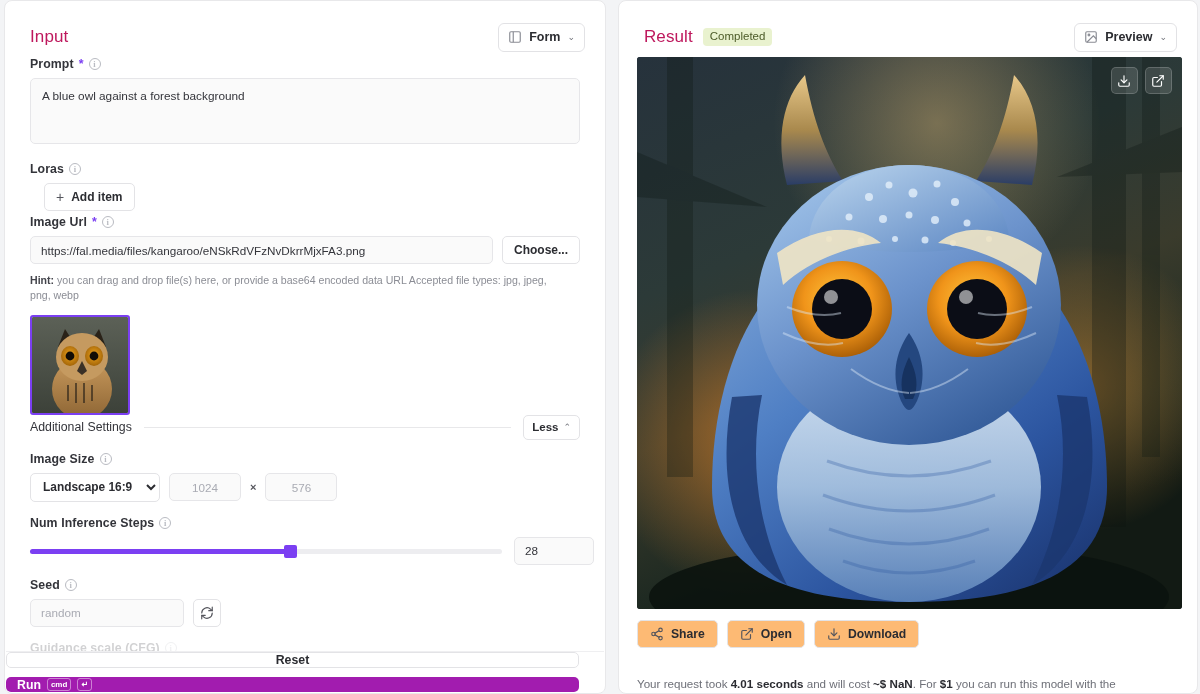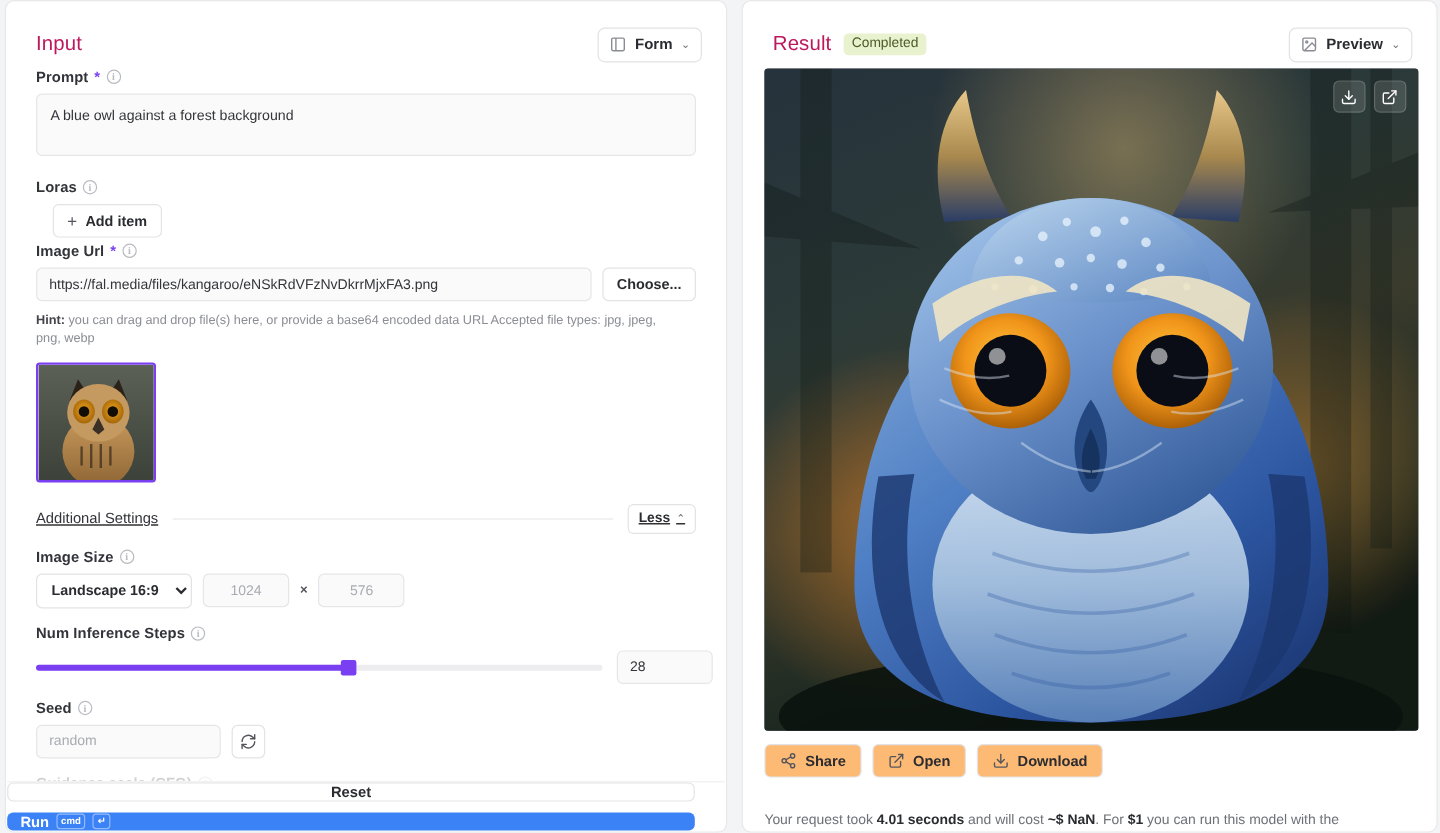--- a/index.html
+++ b/index.html
@@ -95,21 +95,21 @@
     color: #b9bbc2;
     font-size: 8.5px;
     line-height: 10px;
     text-align: center;
     font-weight: 700;
     font-family: "Liberation Serif", serif;
     flex: none;
   }
   textarea.ta {
     width: 100%;
-    height: 52px;
+    height: 66px;
     resize: none;
     border: 1px solid #e6e6e9;
     border-radius: 5px;
     background: #fafafa;
     padding: 10px 11px;
     font-size: 11.8px;
     color: #34353b;
     font-family: "Liberation Sans", sans-serif;
     outline: none;
     line-height: 1.35;
@@ -174,22 +174,20 @@
     overflow: hidden;
     cursor: pointer;
     display: block;
   }
 
   
   .addsettings {
     display: flex;
     align-items: center;
     gap: 12px;
-    margin-top: 18px;
-    text-decoration: underline;
   }
   .addsettings .as-label { font-size: 12.3px; color: #33343a; white-space: nowrap; }
   .addsettings .line { flex: 1; height: 1px; background: #e8e8ea; }
   .lessbtn {
     border: 1px solid #e3e3e6;
     background: #fff;
     border-radius: 5px;
     height: 25px;
     padding: 0 8px;
     font-size: 11.5px;
@@ -291,21 +289,21 @@
     border-radius: 5px;
     height: 27px;
     padding: 0 14px;
     font-size: 12.3px;
     font-weight: 700;
     color: #2b2c31;
     cursor: pointer;
   }
   .runbtn {
     border: none;
-    background: #3b82f6;
+    background: #a21caf;
     border-radius: 5px;
     height: 27px;
     padding: 0 8px 0 11px;
     font-size: 12.3px;
     font-weight: 700;
     color: #fff;
     cursor: pointer;
     display: inline-flex;
     align-items: center;
     gap: 6px;

